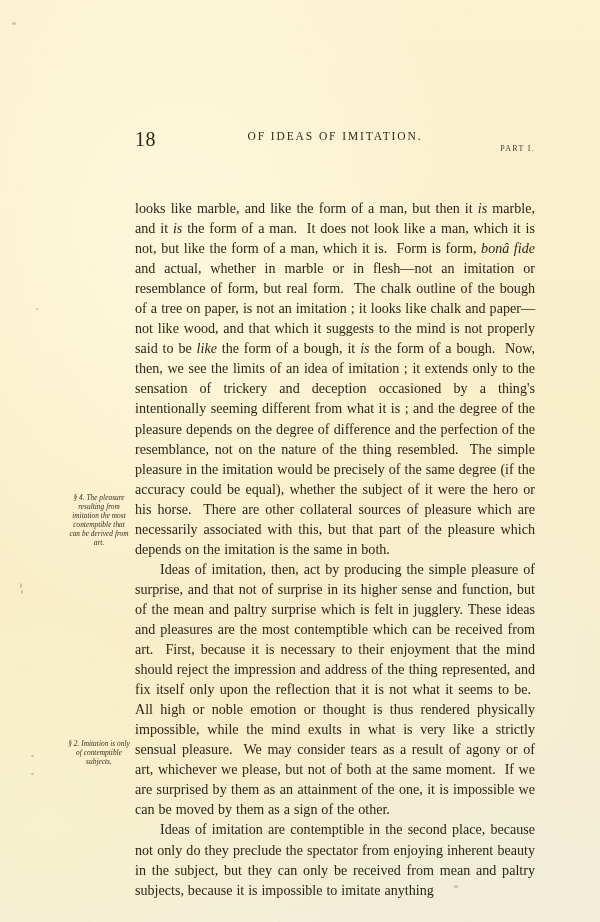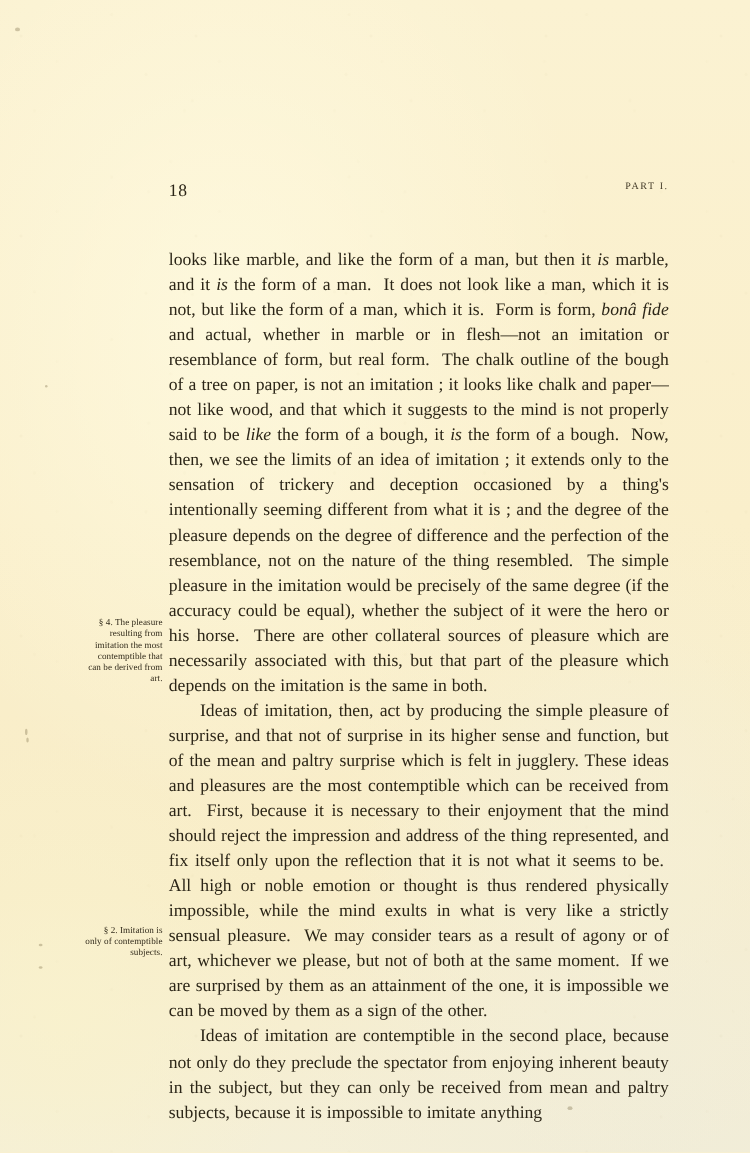--- a/index.html
+++ b/index.html
@@ -50,24 +50,23 @@
     position: absolute;
     top: 128px;
     left: 135px;
     width: 400px;
     height: 20px;
   }
   .rh-folio {
     position: absolute;
     left: 0;
     top: 0;
-    font-size: 14px;
+    font-size: 20px;
     letter-spacing: 0.5px;
     color: #2b2517;
-    margin-top: 18px;
   }
   .rh-title {
     position: absolute;
     left: 0;
     right: 0;
     top: 2px;
     text-align: center;
     font-size: 11.5px;
     letter-spacing: 1.9px;
     color: #2f2919;
@@ -107,23 +106,24 @@
     font-style: italic;
   }
 
   
   .sidenote {
     position: absolute;
     left: 68px;
     width: 62px;
     font-size: 7.3px;
     line-height: 9.1px;
-    text-align: right;
+    text-align: center;
     color: #332c1c;
     letter-spacing: 0.05px;
+    font-style: italic;
   }
   #sidenote-1 { top: 493px; }
   #sidenote-2 { top: 739px; }
 
   
   .speck {
     position: absolute;
     background: rgba(120,105,70,0.35);
     border-radius: 50%;
   }
@@ -138,20 +138,21 @@
   <div class="speck" style="left:20px; top:583px; width:2px; height:5px;"></div>
   <div class="speck" style="left:21px; top:590px; width:2px; height:4px;"></div>
   <div class="speck" style="left:36px; top:308px; width:2px; height:2px;"></div>
   <div class="speck" style="left:31px; top:755px; width:3px; height:2px;"></div>
   <div class="speck" style="left:31px; top:773px; width:3px; height:2px;"></div>
   <div class="speck" style="left:12px; top:22px; width:4px; height:3px;"></div>
   <div class="speck" style="left:454px; top:885px; width:4px; height:3px;"></div>
 
   <div id="running-head">
     <span class="rh-folio">18</span>
+    <span class="rh-title">OF IDEAS OF IMITATION.</span>
     <span class="rh-part">PART I.</span>
   </div>
 
   <div id="textblock">
     <p class="para" id="p1">looks like marble, and like the form of a man, but then it <em>is</em> marble, and it <em>is</em> the form of a man.&nbsp; It does not look like a man, which it is not, but like the form of a man, which it is.&nbsp; Form is form, <em>bonâ fide</em> and actual, whether in marble or in flesh—not an imitation or resemblance of form, but real form.&nbsp; The chalk outline of the bough of a tree on paper, is not an imitation ; it looks like chalk and paper—not like wood, and that which it suggests to the mind is not properly said to be <em>like</em> the form of a bough, it <em>is</em> the form of a bough.&nbsp; Now, then, we see the limits of an idea of imitation ; it extends only to the sensation of trickery and deception occasioned by a thing's intentionally seeming different from what it is ; and the degree of the pleasure depends on the degree of difference and the perfection of the resemblance, not on the nature of the thing resembled.&nbsp; The simple pleasure in the imitation would be precisely of the same degree (if the accuracy could be equal), whether the subject of it were the hero or his horse.&nbsp; There are other collateral sources of pleasure which are necessarily associated with this, but that part of the pleasure which depends on the imitation is the same in both.</p>
     <p class="para indent" id="p2">Ideas of imitation, then, act by producing the simple pleasure of surprise, and that not of surprise in its higher sense and function, but of the mean and paltry surprise which is felt in jugglery. These ideas and pleasures are the most contemptible which can be received from art.&nbsp; First, because it is necessary to their enjoyment that the mind should reject the impression and address of the thing represented, and fix itself only upon the reflection that it is not what it seems to be.&nbsp; All high or noble emotion or thought is thus rendered physically impossible, while the mind exults in what is very like a strictly sensual pleasure.&nbsp; We may consider tears as a result of agony or of art, whichever we please, but not of both at the same moment.&nbsp; If we are surprised by them as an attainment of the one, it is impossible we can be moved by them as a sign of the other.</p>
     <p class="para indent" id="p3">Ideas of imitation are contemptible in the second place, because not only do they preclude the spectator from enjoying inherent beauty in the subject, but they can only be received from mean and paltry subjects, because it is impossible to imitate anything</p>
   </div>
 
   <div class="sidenote" id="sidenote-1">§ 4. The pleasure resulting from imitation the most contemptible that can be derived from art.</div>

